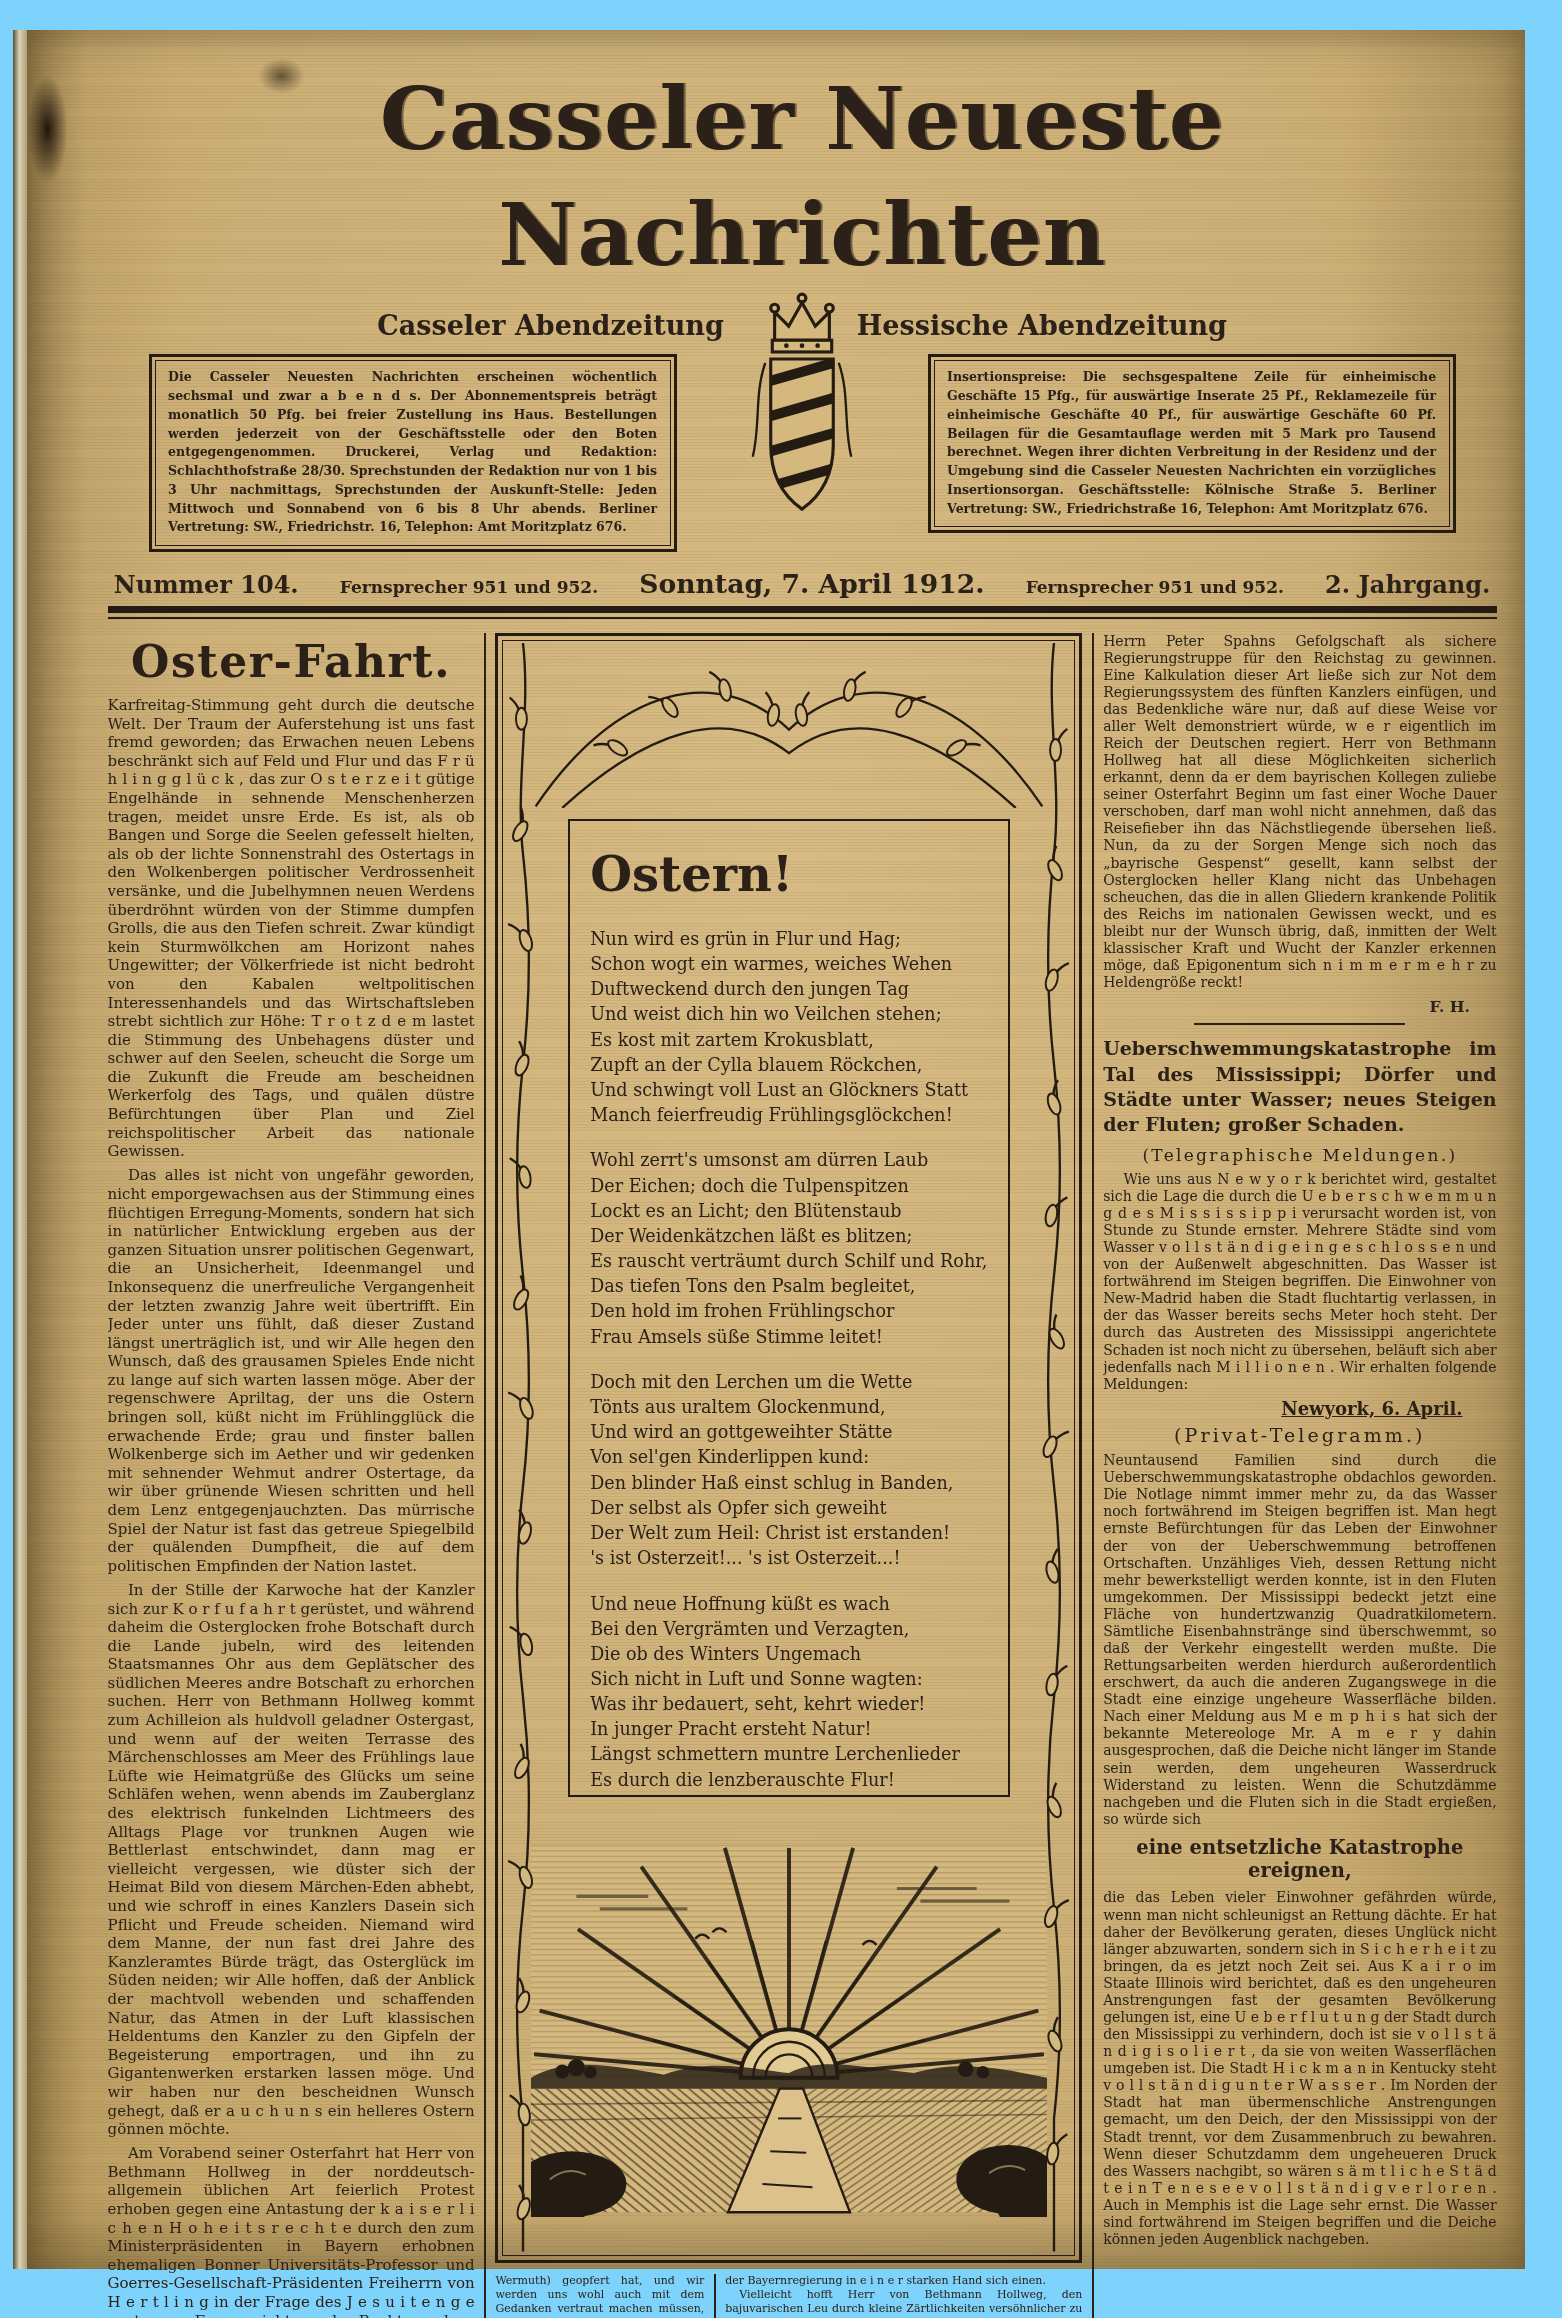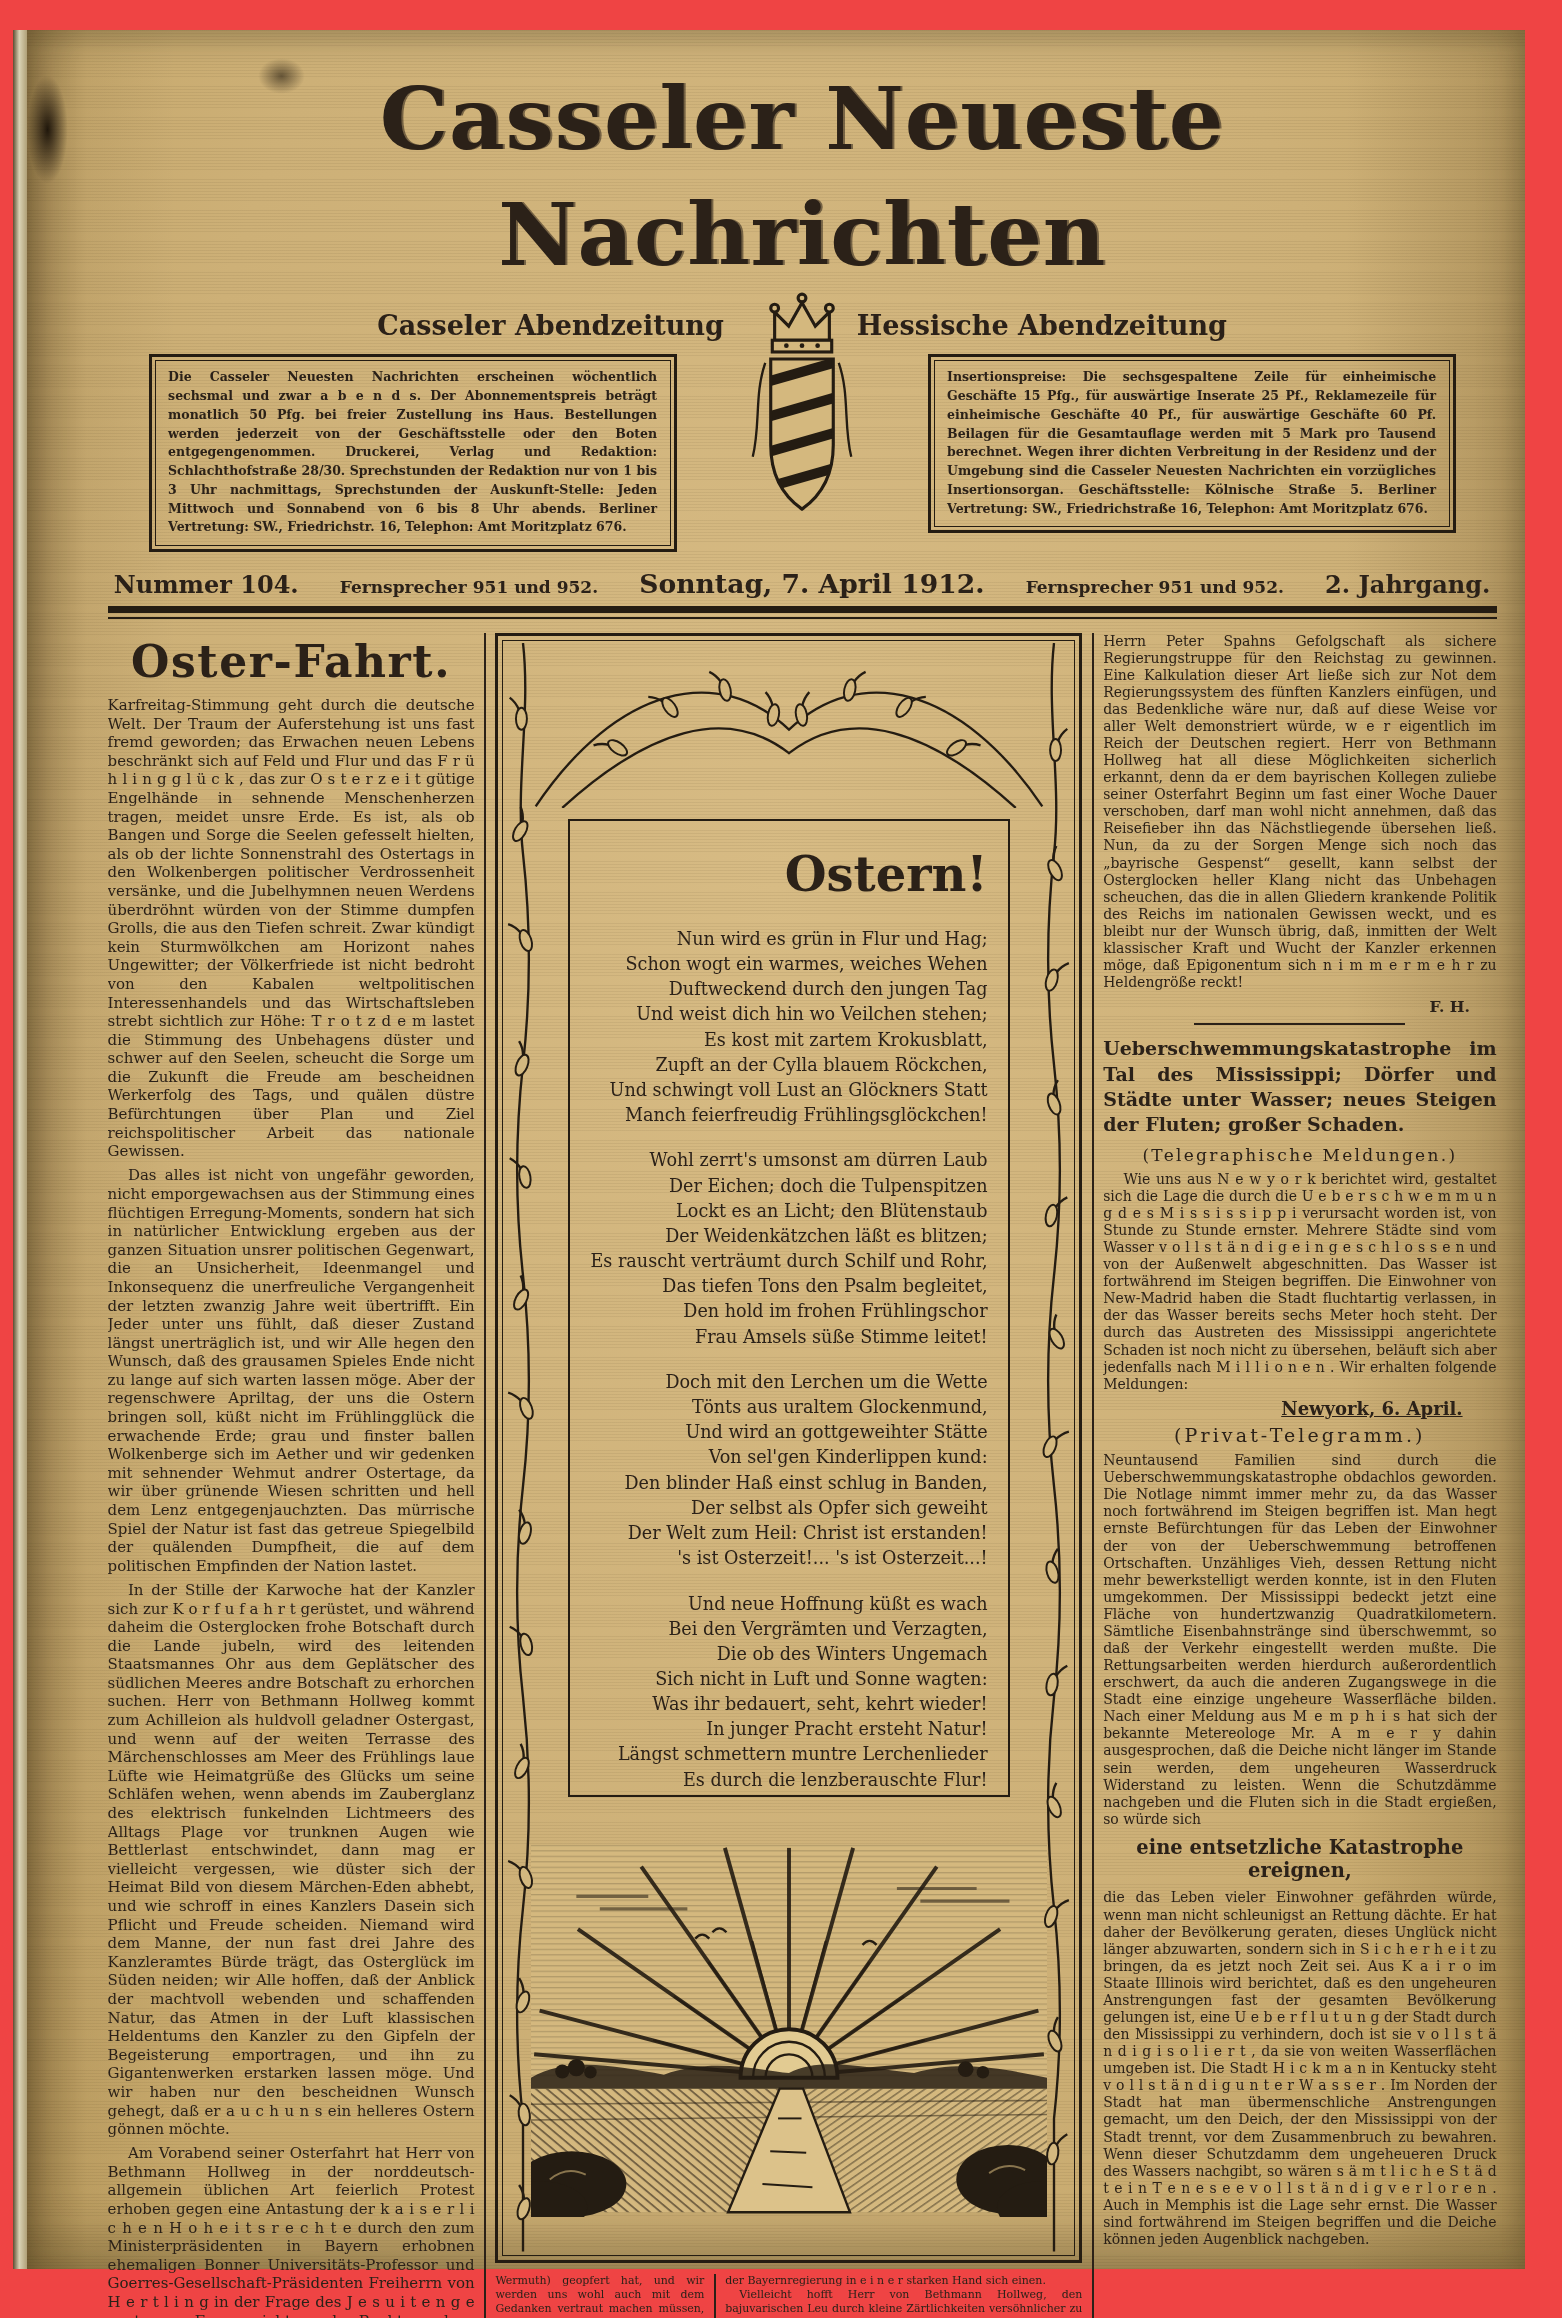--- a/index.html
+++ b/index.html
@@ -1,16 +1,16 @@
 <!DOCTYPE html>
 <html style="font-size:12.5px"><head>
 <meta charset="utf-8">
 <style>
   html,body { margin:0; padding:0; background:#090705; }
-  .page { position:relative; width:1562px; height:2319px; background:#ef4444; overflow:hidden;
+  .page { position:relative; width:1562px; height:2319px; background:#7dd3fc; overflow:hidden;
           font-family:"DejaVu Serif", serif; color:#2b2118; }
   .edge-sliver { position:absolute; left:12.5px; top:30px; width:14px; height:2239px;
           background:linear-gradient(90deg,#5d4d31,#d9d2b4 45%,#b0a077); }
   .paper { position:absolute; left:26.6px; top:30px; width:1498px; height:2239px;
           background-color:#cdb077;
           background-image:
             repeating-linear-gradient(0deg, rgba(58,44,20,0.07) 0 0.8px, rgba(0,0,0,0) 0.8px 3.1px),
             linear-gradient(90deg, rgba(60,40,10,0.30) 0%, rgba(60,40,10,0.06) 4%, rgba(0,0,0,0) 10%, rgba(0,0,0,0) 88%, rgba(60,40,10,0.18) 100%),
             radial-gradient(ellipse at 50% 38%, #d7bb84 0%, #cdb077 60%, #c1a263 100%);
           box-shadow: inset 0 -26.6px 47px rgba(30,20,5,0.28), inset 0 14px 23.4px rgba(30,20,5,0.18); }
@@ -58,21 +58,21 @@
   .privat { text-align:center; font-size:19px; letter-spacing:3.1px; margin:1.6px 0 6.2px; }
   .cat-line { text-align:center; font-weight:bold; font-size:19.5px; margin:7.8px 0; }
 
   .frame { position:relative; border:3.9px solid #241c12; outline:0.8px solid #241c12; outline-offset:-8.6px;
           height:1630px; box-sizing:border-box; display:flex; flex-direction:column; align-items:center; }
   .willow { position:absolute; top:7.8px; bottom:7.8px; width:36px; height:calc(100% - 15.6px); }
   .willow-l { left:7px; } .willow-r { right:7px; transform:scaleX(-1); }
   .wbr { fill:none; stroke:#241c12; stroke-width:3; }
   .frame-top { width:516px; height:166px; margin-top:6.2px; flex:none; }
   .poem-box { width:442px; flex:none; margin-top:11px; border:2.3px solid #241c12; box-sizing:border-box;
-          height:978px; padding:19px 20.3px; text-align:right; overflow:hidden; }
+          height:978px; padding:19px 20.3px; text-align:left; overflow:hidden; }
   .poem-title { font-size:48px; font-weight:bold; margin:6.2px 0 25px; }
   .stanza { font-size:17.6px; line-height:1.43; white-space:pre-line; margin:0 0 20.3px; }
   .landscape-wrap { flex:1; display:flex; align-items:center; justify-content:center; width:100%; }
   .scape { display:block; }
 
   .band { display:flex; margin-top:11px; height:81px; overflow:hidden;
           font-size:11px; line-height:1.3; text-align:justify; }
   .band-b { width:209px; }
   .band-c { flex:1; }
   .band .para { font-size:11px; line-height:1.3; margin:0; text-indent:0; }

